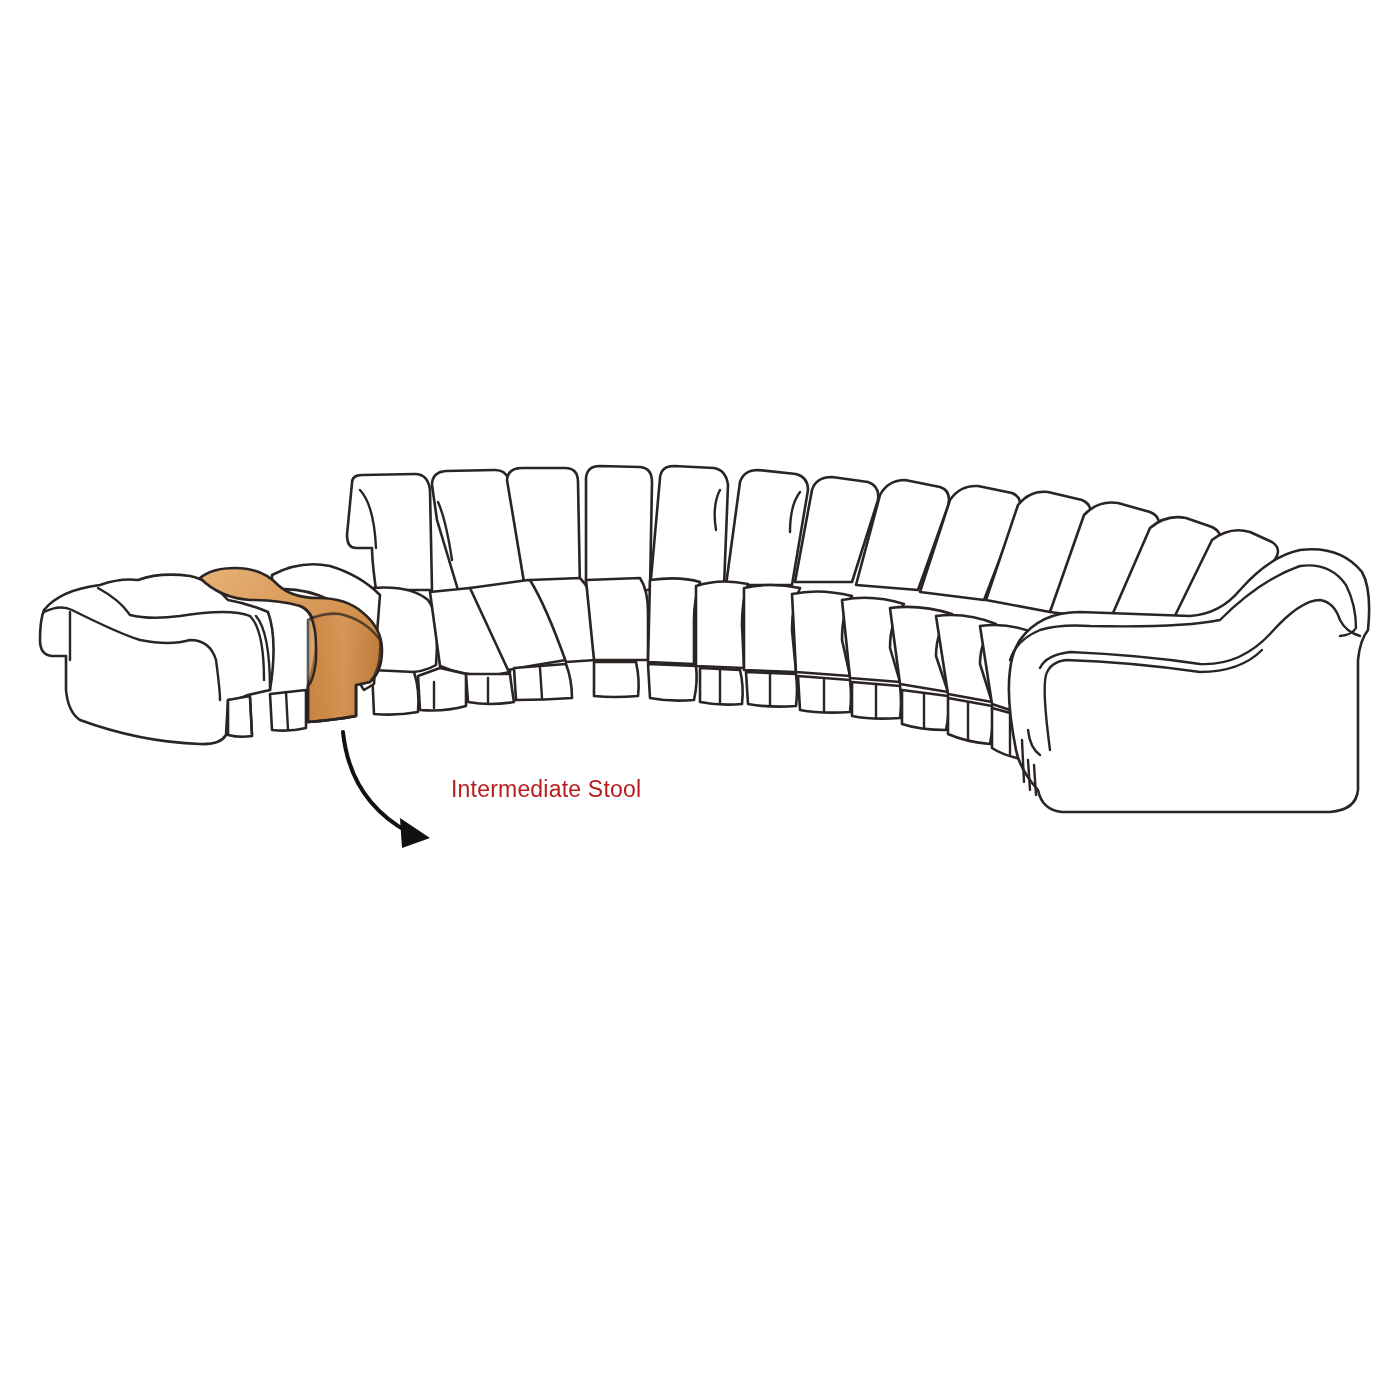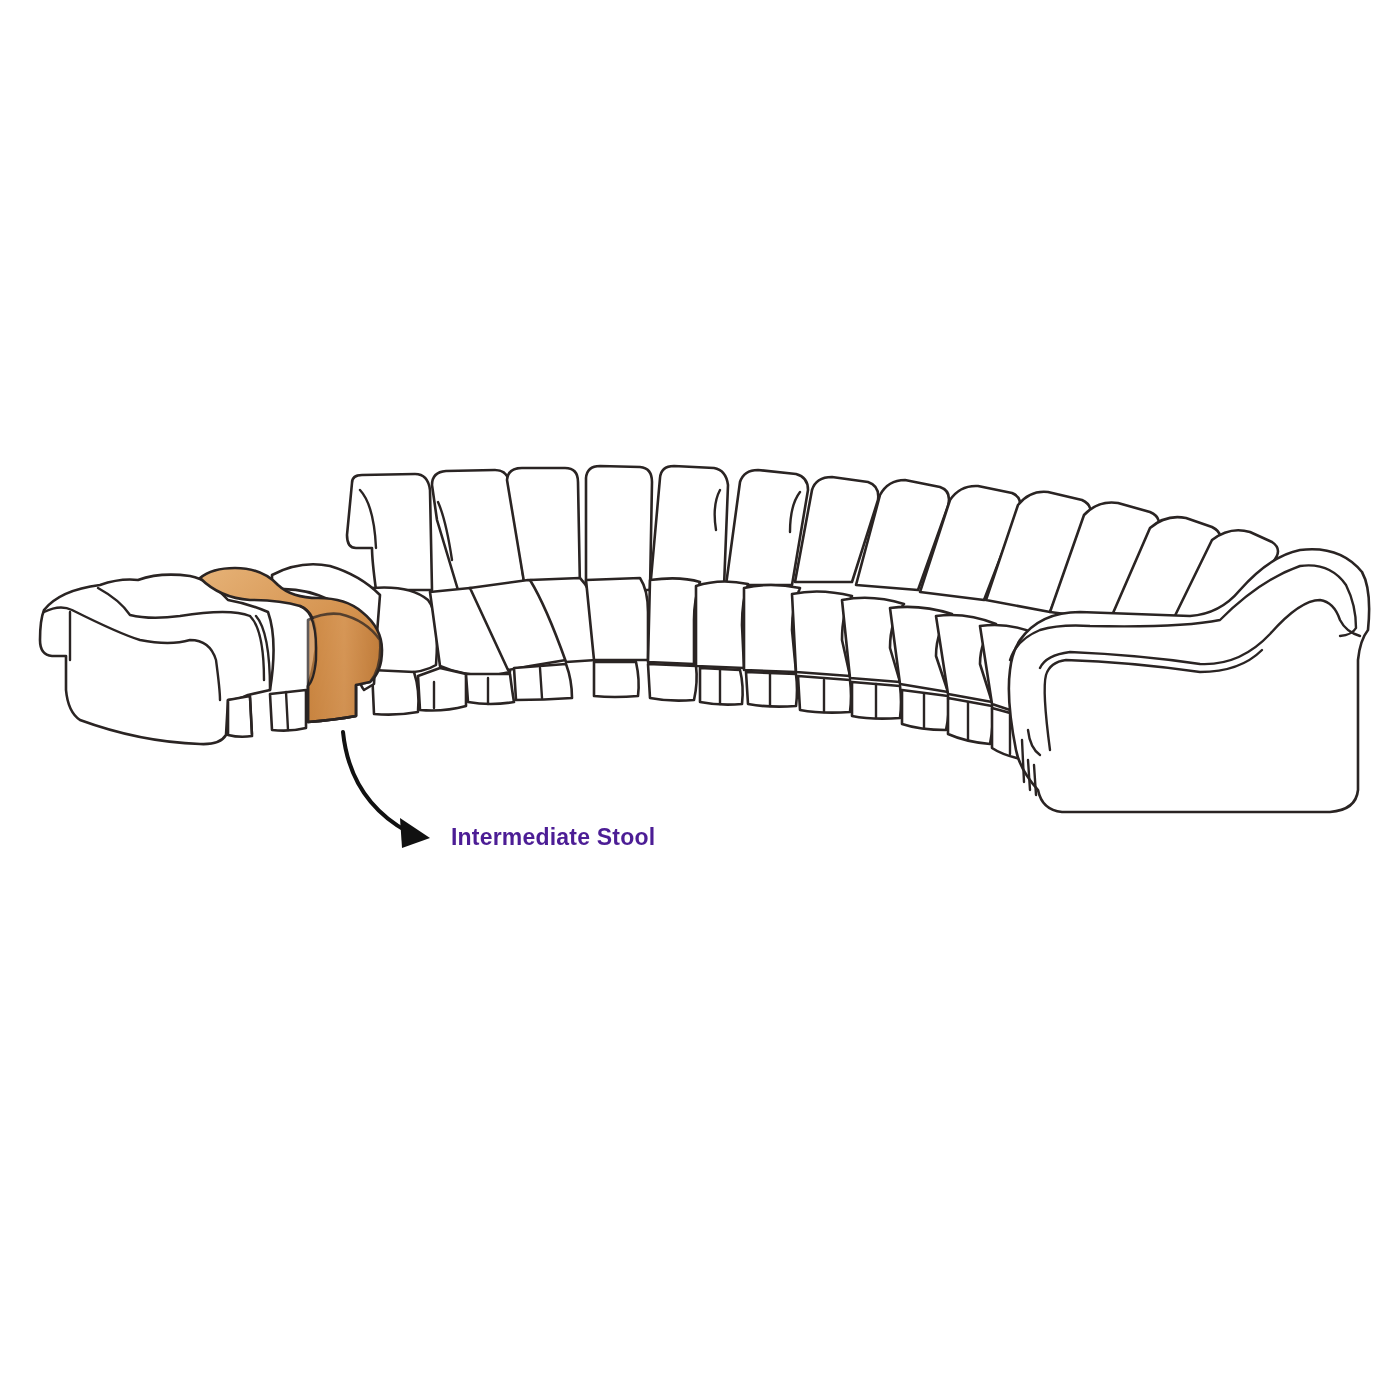--- a/index.html
+++ b/index.html
@@ -2,23 +2,23 @@
 <html><head>
   <meta charset="utf-8">
   <style>
     html, body { margin: 0; padding: 0; background: #ffffff; }
     body { width: 1400px; height: 1400px; position: relative; overflow: hidden; font-family: "Liberation Sans", sans-serif; }
     #diagram { position: absolute; left: 0; top: 0; width: 1400px; height: 1400px; }
     .outline { fill: #ffffff; stroke: #2a2423; stroke-width: 2.6; stroke-linejoin: round; stroke-linecap: round; }
     .line { fill: none; stroke: #2a2423; stroke-width: 2.4; stroke-linecap: round; stroke-linejoin: round; }
     .hl { stroke: #2a2423; stroke-width: 2.6; stroke-linejoin: round; }
     .callout-label {
-      position: absolute; left: 451px; top: 824px;
-      font-family: "Liberation Sans", sans-serif; font-weight: bold;
-      font-size: 23px; color: #4c1d95; letter-spacing: 0.2px; white-space: nowrap;
+      position: absolute; left: 451px; top: 776px;
+      font-family: "Liberation Sans", sans-serif; font-weight: normal;
+      font-size: 23px; color: #b91c1c; letter-spacing: 0.2px; white-space: nowrap;
     }
   </style>
 </head>
 <body>
 
 <svg id="diagram" viewBox="0 0 1400 1400" xmlns="http://www.w3.org/2000/svg">
   <defs>
     <linearGradient id="leather" x1="0" y1="0" x2="1" y2="1">
       <stop offset="0" stop-color="#e6b277"></stop>
       <stop offset="0.55" stop-color="#d4924e"></stop>

